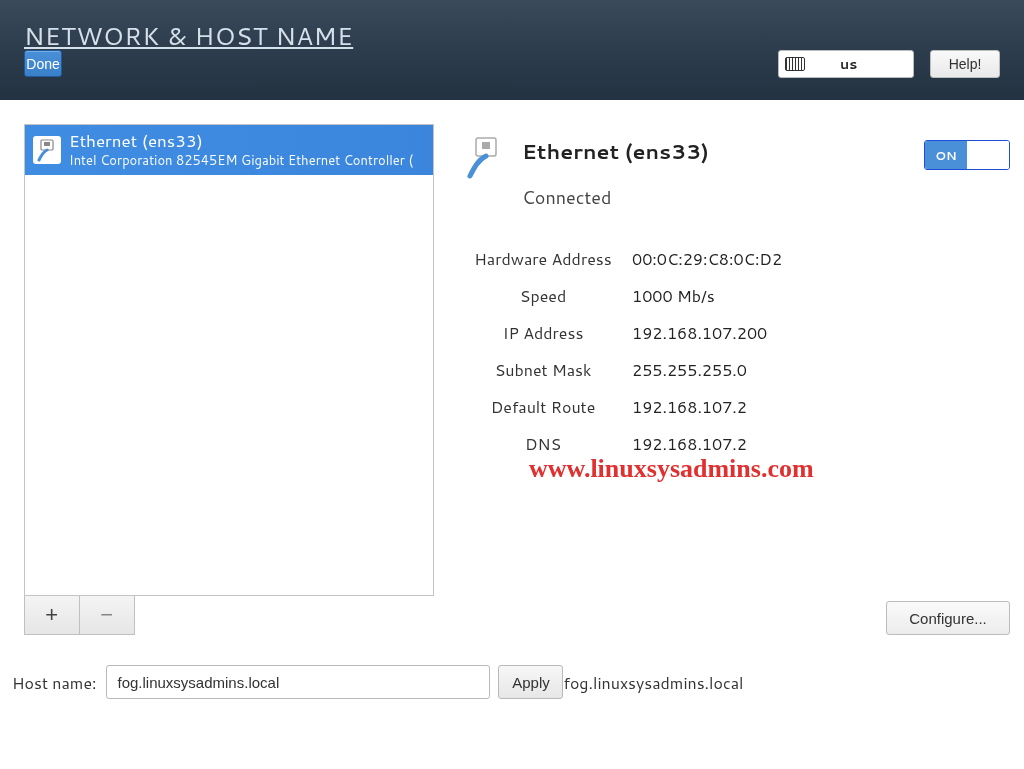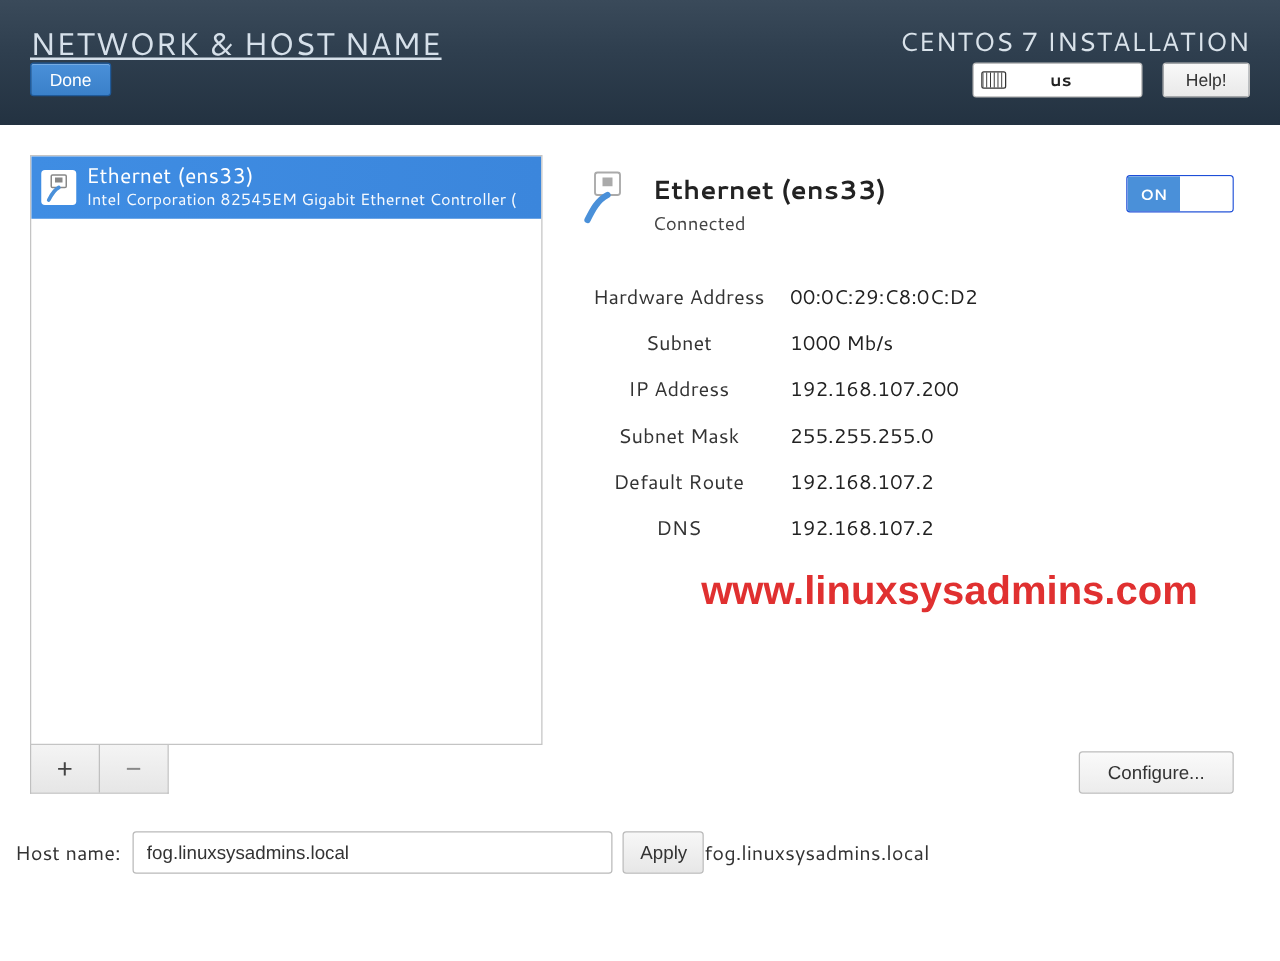--- a/index.html
+++ b/index.html
@@ -26,21 +26,21 @@
     font-size: 25px;
     color: #d6e0ea;
     letter-spacing: 0.5px;
     font-weight: 400;
     text-decoration: underline;
   }
   .done-btn {
     position: absolute;
     left: 24px;
     top: 50px;
-    width: 65px;
+    width: 38px;
     height: 27px;
     background: linear-gradient(to bottom, #4a90d9, #3a80c9);
     border: 1px solid #1f5a9a;
     border-radius: 3px;
     color: #fff;
     font-size: 14px;
     cursor: pointer;
     box-shadow: inset 0 1px 0 rgba(255,255,255,0.25);
   }
   .install-title {
@@ -87,21 +87,21 @@
     background: linear-gradient(to bottom,#f9f9f9,#e9e9e9);
     border: 1px solid #bdbdbd;
     border-radius: 3px;
     font-size: 14px;
     cursor: pointer;
     color: #333;
   }
   
   .content {
     display: flex;
-    padding: 24px 37px 0 24px;
+    padding: 24px 14px 0 24px;
     height: 535px;
     gap: 10px;
   }
   .left-col {
     width: 410px;
     display: flex;
     flex-direction: column;
   }
   .device-list {
     flex: 1;
@@ -160,21 +160,21 @@
     display: flex;
     align-items: flex-start;
     margin-top: 12px;
   }
   .conn-icon-wrap {
     width: 44px; height: 44px;
     margin-right: 14px;
   }
   .conn-icon-wrap svg { width: 44px; height: 44px; }
   .conn-title { font-size: 21px; font-weight: bold; color: #222; }
-  .conn-status { font-size: 15px; color: #444; margin-top: 2px; }
+  .conn-status { font-size: 18px; color: #444; margin-top: 18px; }
   .toggle {
     position: absolute; right: 0; top: 16px;
     width: 86px; height: 30px;
     border: 1px solid #1d4ed8;
     border-radius: 3px;
     display: flex;
     overflow: hidden;
     cursor: pointer;
     background: #fff;
   }
@@ -192,25 +192,24 @@
     font-size: 16px;
     color: #333;
     padding: 7px 0;
   }
   .detail-label { width: 158px; text-align: center; margin-right: 10px; }
   .detail-value { color: #222; }
   .watermark {
     position: absolute;
     left: 85px;
     top: 330px;
-    font-size: 32px;
+    font-size: 26px;
     color: #e03030;
-    font-family: Liberation Sans, sans-serif;
+    font-family: Liberation Serif, serif;
     font-weight: bold;
-    margin-left: 32px;
   }
   .configure-btn {
     position: absolute;
     right: 0;
     bottom: 0;
     height: 34px;
     min-width: 124px;
     padding: 0 16px;
     background: linear-gradient(to bottom,#fafafa,#ececec);
     border: 1px solid #bcbcbc;
@@ -250,21 +249,20 @@
   }
   .cur-hn-label { margin-left: auto; margin-right: 18px; }
   .cur-hn-value { color: #333; }
 </style>
 </head>
 <body>
 
 <div class="topbar">
   <div class="topbar-title">NETWORK &amp; HOST NAME</div>
   <button class="done-btn">Done</button>
-  <div class="install-title">CENTOS 7 INSTALLATION</div>
   <div class="keyboard-selector">
     <span class="kb-icon"></span>
     <span style="font-weight:bold">us</span>
   </div>
   <button class="help-btn">Help!</button>
 </div>
 
 <div class="content">
   <div class="left-col">
     <div class="device-list">
@@ -305,21 +303,21 @@
     <div class="toggle">
       <div class="on">ON</div>
       <div class="off"></div>
     </div>
     <div class="details">
       <div class="detail-row">
           <span class="detail-label">Hardware Address</span>
           <span class="detail-value">00:0C:29:C8:0C:D2</span>
         </div>
       <div class="detail-row">
-          <span class="detail-label">Subnet</span>
+          <span class="detail-label">Speed</span>
           <span class="detail-value">1000 Mb/s</span>
         </div>
       <div class="detail-row">
           <span class="detail-label">IP Address</span>
           <span class="detail-value">192.168.107.200</span>
         </div>
       <div class="detail-row">
           <span class="detail-label">Subnet Mask</span>
           <span class="detail-value">255.255.255.0</span>
         </div>

